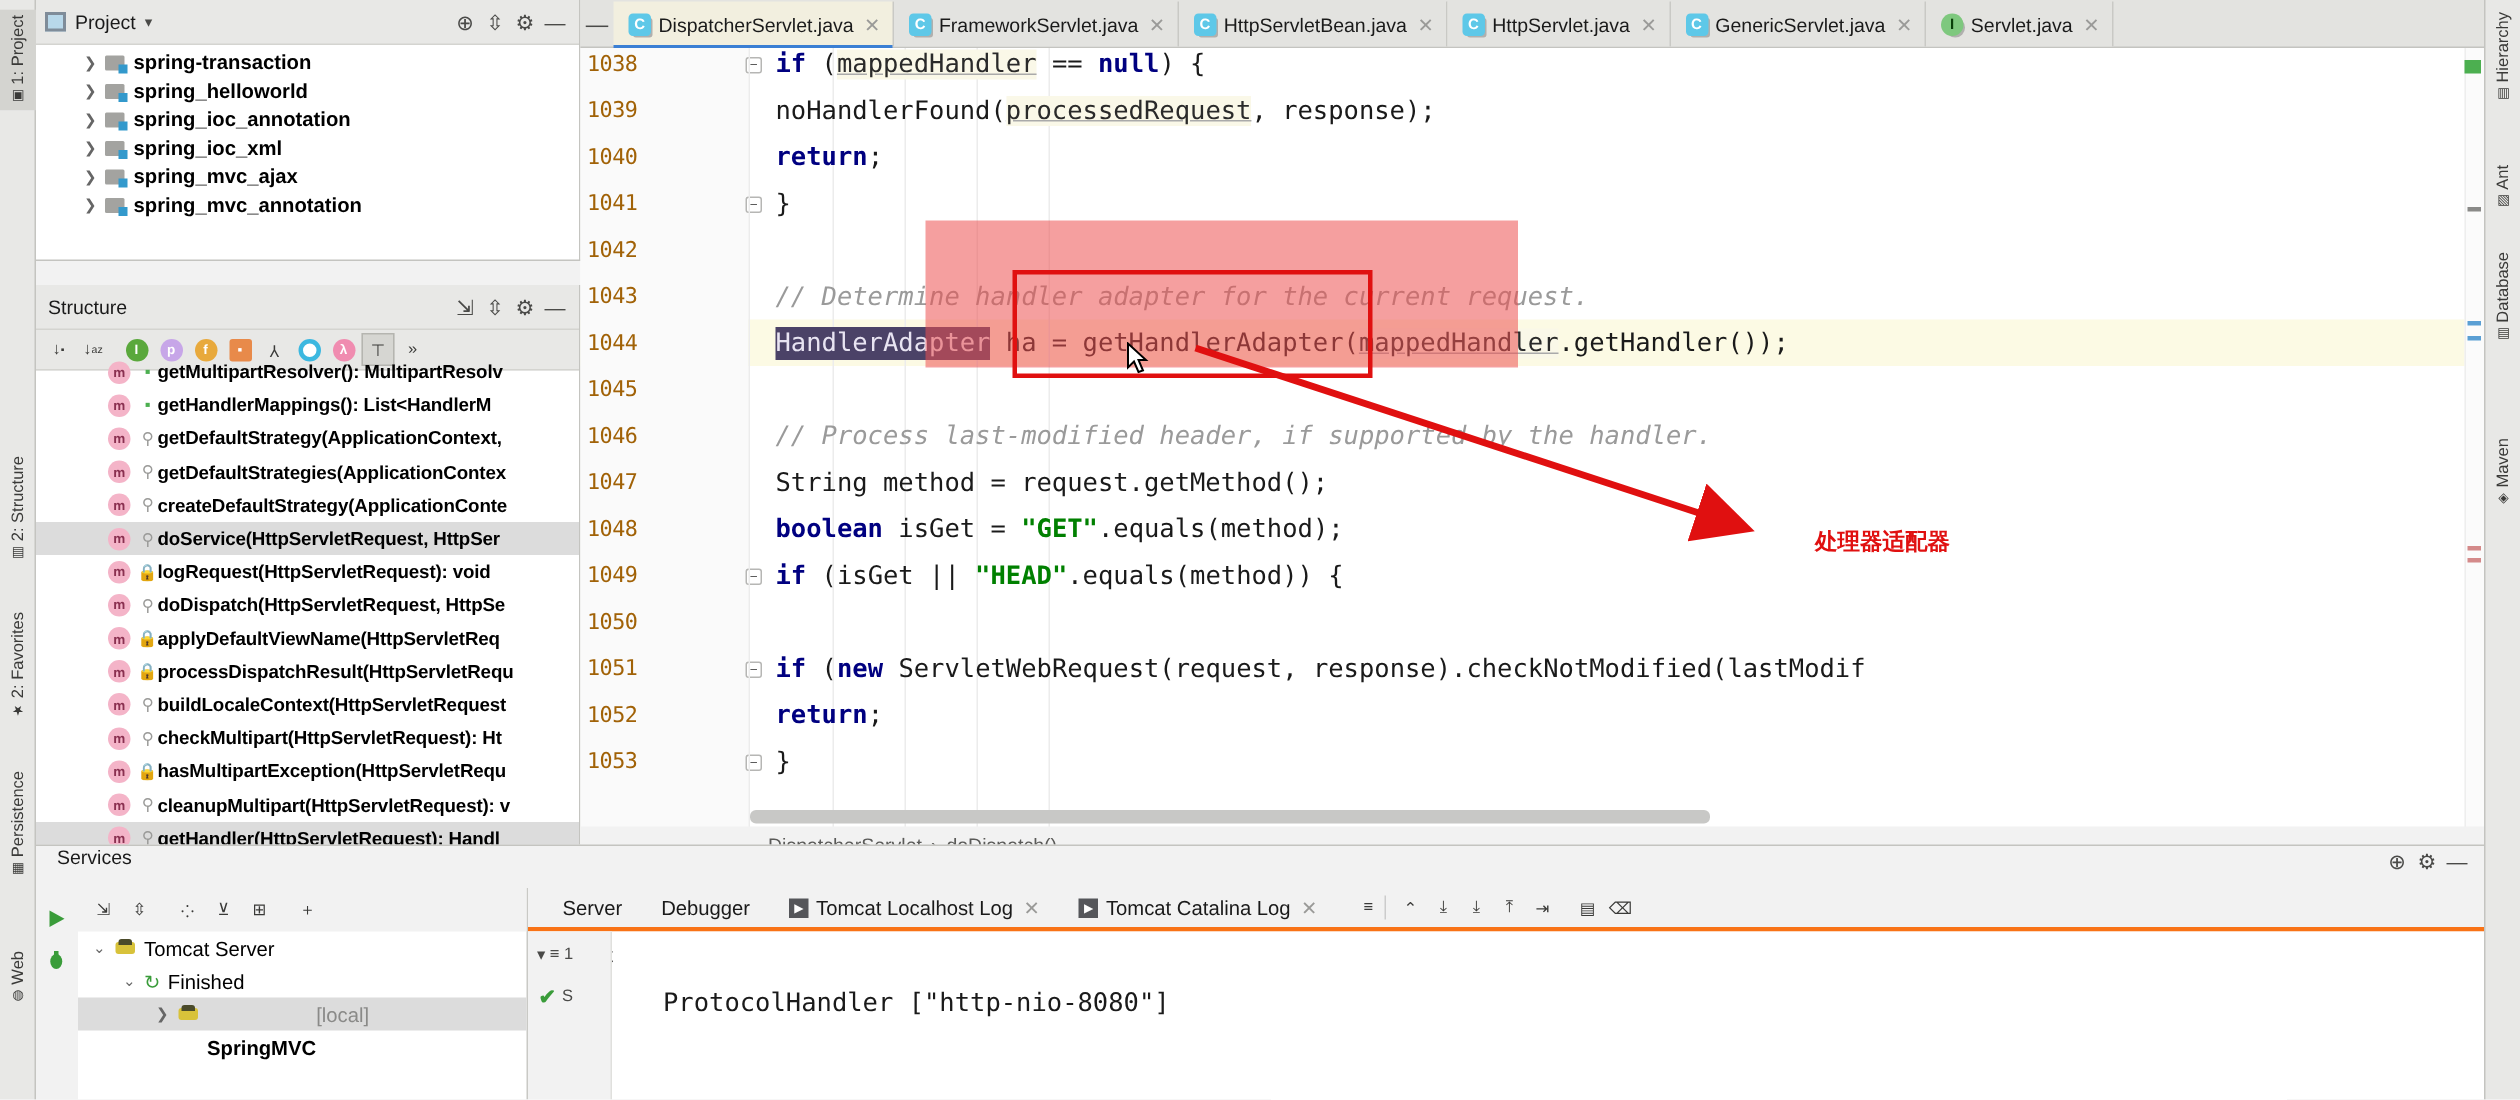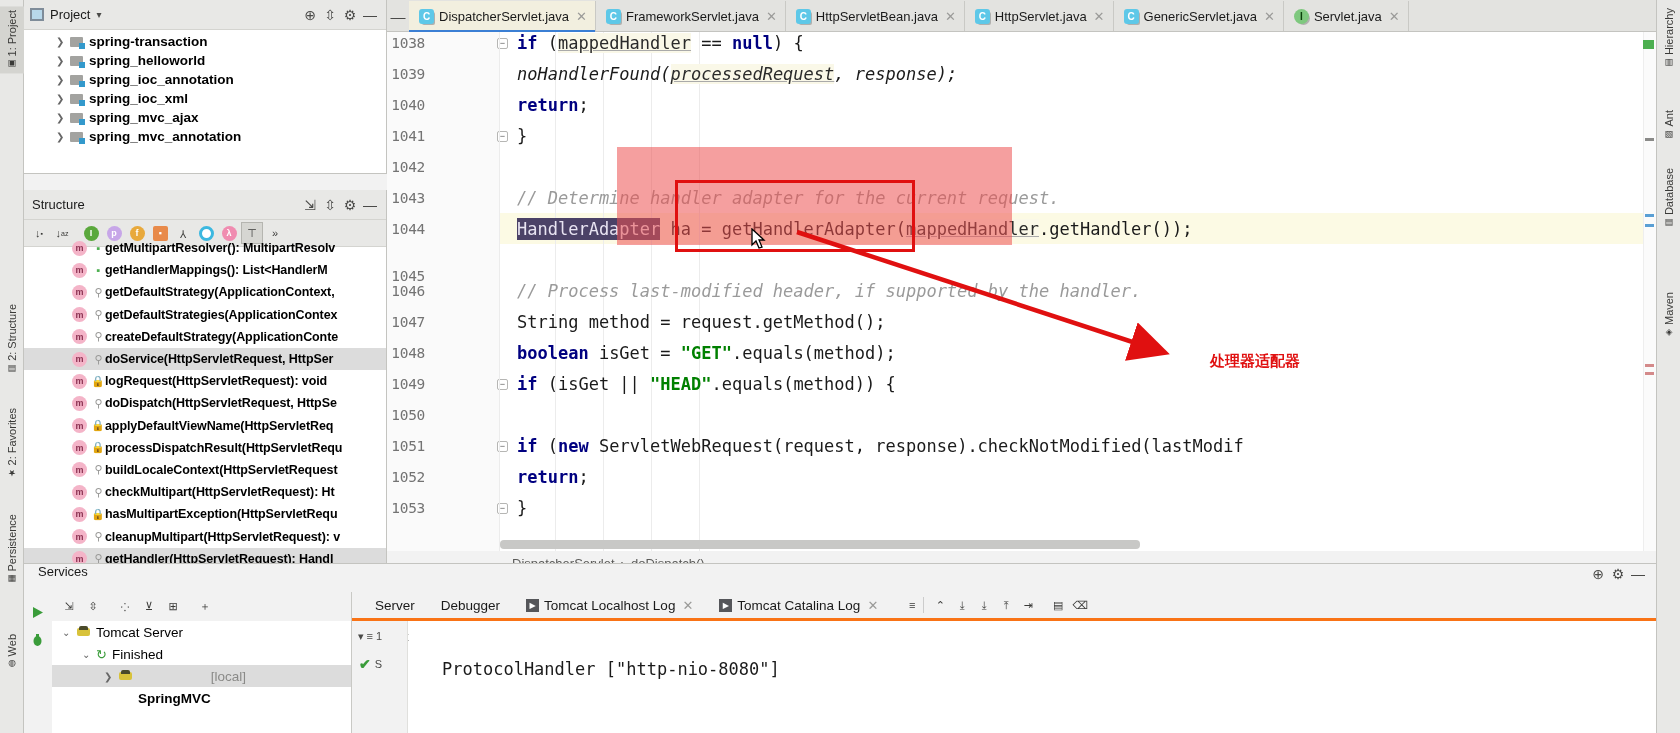--- a/index.html
+++ b/index.html
@@ -148,21 +148,21 @@
     position: absolute; left: 387px; top: 32px; right: 24px; bottom: 170px;
     background: #fff; overflow: hidden;
   }
   #gutter {
     position: absolute; left: 0; top: 0; bottom: 0; width: 112px;
     background: #fafafa;
   }
   .lnum {
     position: absolute; right: 74px; width: 40px; text-align: right;
     font-family: "DejaVu Sans Mono", monospace; font-size: 14.5px;
-    color: #737373; letter-spacing: -0.3px;
+    color: #a16207; letter-spacing: -0.3px;
   }
   .fold {
     position: absolute; left: 110px; width: 11px; height: 11px;
     border: 1px solid #b6b6b4; background: #fff; border-radius: 2px;
     display: flex; align-items: center; justify-content: center;
     font-size: 9px; color: #555; line-height: 1;
   }
   .code {
     position: absolute; left: 130px; right: 0; top: 0; bottom: 0;
     font-family: "DejaVu Sans Mono", monospace; font-size: 17px;
@@ -537,21 +537,21 @@
     <div class="hl-line" id="caret-line" style="top:181px;"></div>
 
     <div id="gutter">
         <div class="lnum" style="top: 3px;">1038</div>
         <div class="lnum" style="top: 34px;">1039</div>
         <div class="lnum" style="top: 65px;">1040</div>
         <div class="lnum" style="top: 96px;">1041</div>
         <div class="lnum" style="top: 127px;">1042</div>
         <div class="lnum" style="top: 158px;">1043</div>
         <div class="lnum" style="top: 189px;">1044</div>
-        <div class="lnum" style="top: 236px; margin-left: 19px;">1045</div>
+        <div class="lnum" style="top: 220px; margin-left: 19px;">1045</div>
         <div class="lnum" style="top: 251px;">1046</div>
         <div class="lnum" style="top: 282px;">1047</div>
         <div class="lnum" style="top: 313px;">1048</div>
         <div class="lnum" style="top: 344px;">1049</div>
         <div class="lnum" style="top: 375px;">1050</div>
         <div class="lnum" style="top: 406px;">1051</div>
         <div class="lnum" style="top: 437px;">1052</div>
         <div class="lnum" style="top: 468px;">1053</div>
         <div class="fold" style="top: 6px;">−</div>
         <div class="fold" style="top: 99px;">−</div>
@@ -561,21 +561,21 @@
       </div>
 
     <div class="vsplit" style="left:112px;"></div>
     <div class="vsplit" style="left:168px;"></div>
     <div class="vsplit" style="left:216px;"></div>
     <div class="vsplit" style="left:264px;"></div>
     <div class="vsplit" style="left:312px;"></div>
 
     <div class="code" id="code-area">
         <div class="cline" style="top: -4px;"><span class="kw">if </span><span class="plain">(</span><span class="fld">mappedHandler</span><span class="plain"> == </span><span class="kw">null</span><span class="plain">) {</span></div>
-        <div class="cline" style="top: 27px; font-style: italic;"><span class="plain">    noHandlerFound(</span><span class="fld">processedRequest</span><span class="plain">, response);</span></div>
+        <div class="cline" style="top: 27px;"><span class="plain">    noHandlerFound(</span><span class="fld">processedRequest</span><span class="plain">, response);</span></div>
         <div class="cline" style="top: 58px;"><span class="plain">    </span><span class="kw">return</span><span class="plain">;</span></div>
         <div class="cline" style="top: 89px;"><span class="plain">}</span></div>
         <div class="cline" style="top: 120px;"></div>
         <div class="cline" style="top: 151px;"><span class="cmt">// Determine handler adapter for the current request.</span></div>
         <div class="cline" style="top: 182px;"><span class="sel-tok">HandlerAdapter</span><span class="plain"> ha = getHandlerAdapter(</span><span class="fld">mappedHandler</span><span class="plain">.getHandler());</span></div>
         <div class="cline" style="top: 213px;"></div>
         <div class="cline" style="top: 244px;"><span class="cmt">// Process last-modified header, if supported by the handler.</span></div>
         <div class="cline" style="top: 275px;"><span class="plain">String method = request.getMethod();</span></div>
         <div class="cline" style="top: 306px;"><span class="kw">boolean</span><span class="plain"> isGet = </span><span class="str">"GET"</span><span class="plain">.equals(method);</span></div>
         <div class="cline" style="top: 337px;"><span class="kw">if </span><span class="plain">(isGet || </span><span class="str">"HEAD"</span><span class="plain">.equals(method)) {</span></div>

